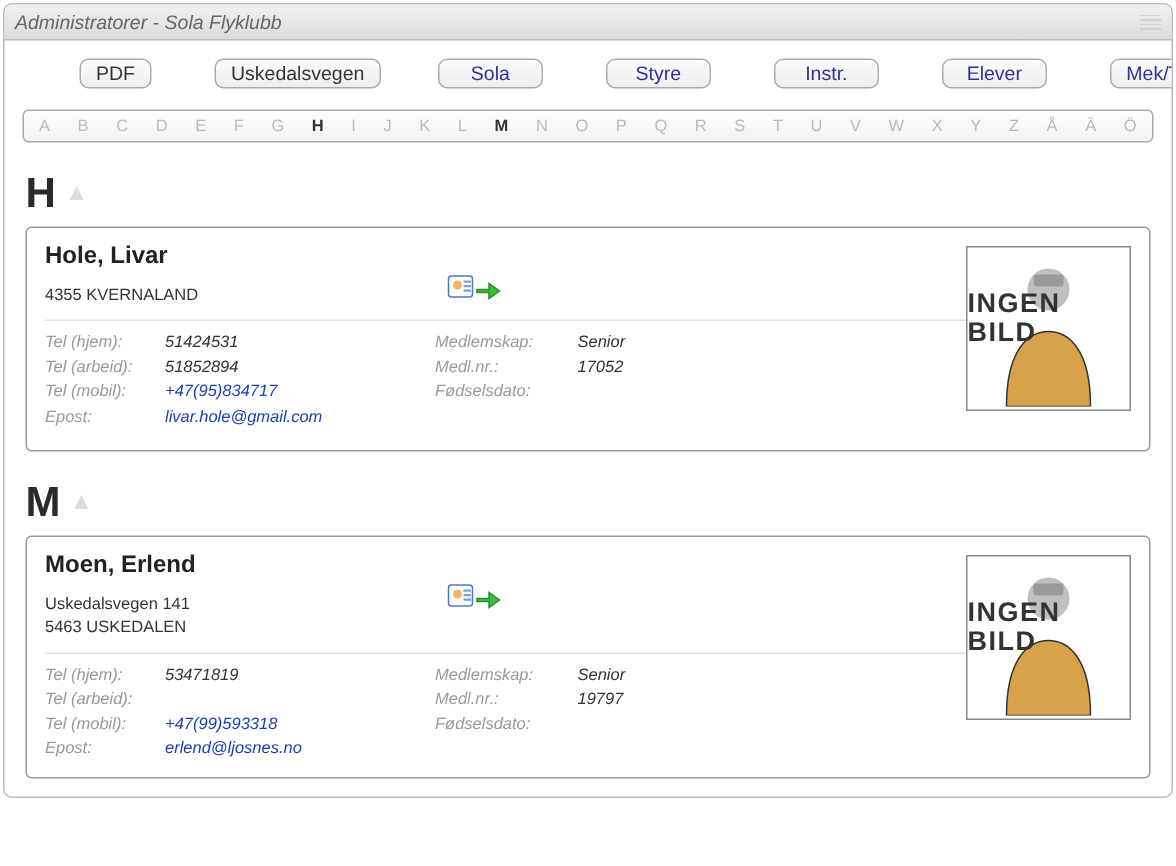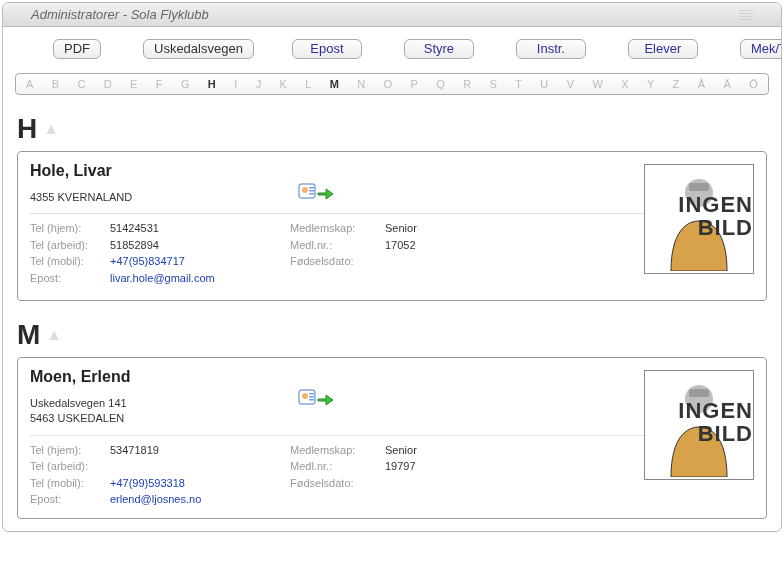--- a/index.html
+++ b/index.html
@@ -14,21 +14,21 @@
   .window {
     border: 1px solid #bbb;
     border-radius: 6px;
     overflow: hidden;
     background: #fff;
     margin: 2px;
   }
   .titlebar {
     background: linear-gradient(#f0f0f0, #dcdcdc);
     border-bottom: 1px solid #bbb;
-    padding: 4px 28px;
+    padding: 4px 7px;
     font-style: italic;
     color: #666;
     font-size: 13px;
     display: flex;
     justify-content: space-between;
     align-items: center;
   }
   .grip {
     display: inline-block;
     width: 14px;
@@ -109,20 +109,21 @@
   .card-name {
     font-weight: bold;
     color: #222;
     font-size: 16px;
     margin-bottom: 10px;
   }
   .addr { color: #333; line-height: 1.4; margin-bottom: 8px; }
   .hr { border-top: 1px solid #e2e2e2; margin: 6px 0; }
   .cols {
     display: flex;
+    font-style: italic;
   }
   .col1 { width: 260px; }
   .col2 { width: 200px; }
   .row { display: flex; line-height: 1.5; }
   .lbl { color: #999; width: 80px; }
   .lbl2 { color: #999; width: 95px; }
   .val { color: #333; }
   .link { color: #1a3fb3; cursor: pointer; }
   .photo {
     position: absolute;
@@ -136,23 +137,23 @@
     flex-direction: column;
     align-items: center;
     justify-content: flex-end;
     overflow: hidden;
   }
   .photo svg { position:absolute; top:6px; }
   .photo-text {
     position: absolute;
     top: 28px;
     width: 100%;
-    text-align: right;
+    text-align: left;
     font-family: Arial, sans-serif;
-    font-size: 22px;
+    font-size: 18px;
     font-weight: bold;
     color: #333;
     line-height: 1.05;
     letter-spacing: 1px;
   }
   .action-icon {
     position: absolute;
     left: 280px;
     top: 30px;
   }
@@ -166,21 +167,21 @@
     <span>Administratorer - Sola Flyklubb</span>
     <span class="grip"></span>
   </div>
 
   <div class="toolbar">
     <div class="toolbar-left">
       <button class="btn dark">PDF</button>
       <button class="btn dark">Uskedalsvegen</button>
     </div>
     <div class="toolbar-right">
-      <button class="btn btn-wide">Epost</button>
+      <button class="btn btn-wide">Sola</button>
       <button class="btn btn-wide">Styre</button>
       <button class="btn btn-wide">Instr.</button>
       <button class="btn btn-wide">Elever</button>
       <button class="btn btn-wide">Mek/Tekn.</button>
       <span class="admin-highlight">
         <button class="btn btn-wide">Admin</button>
       </span>
     </div>
   </div>
 

